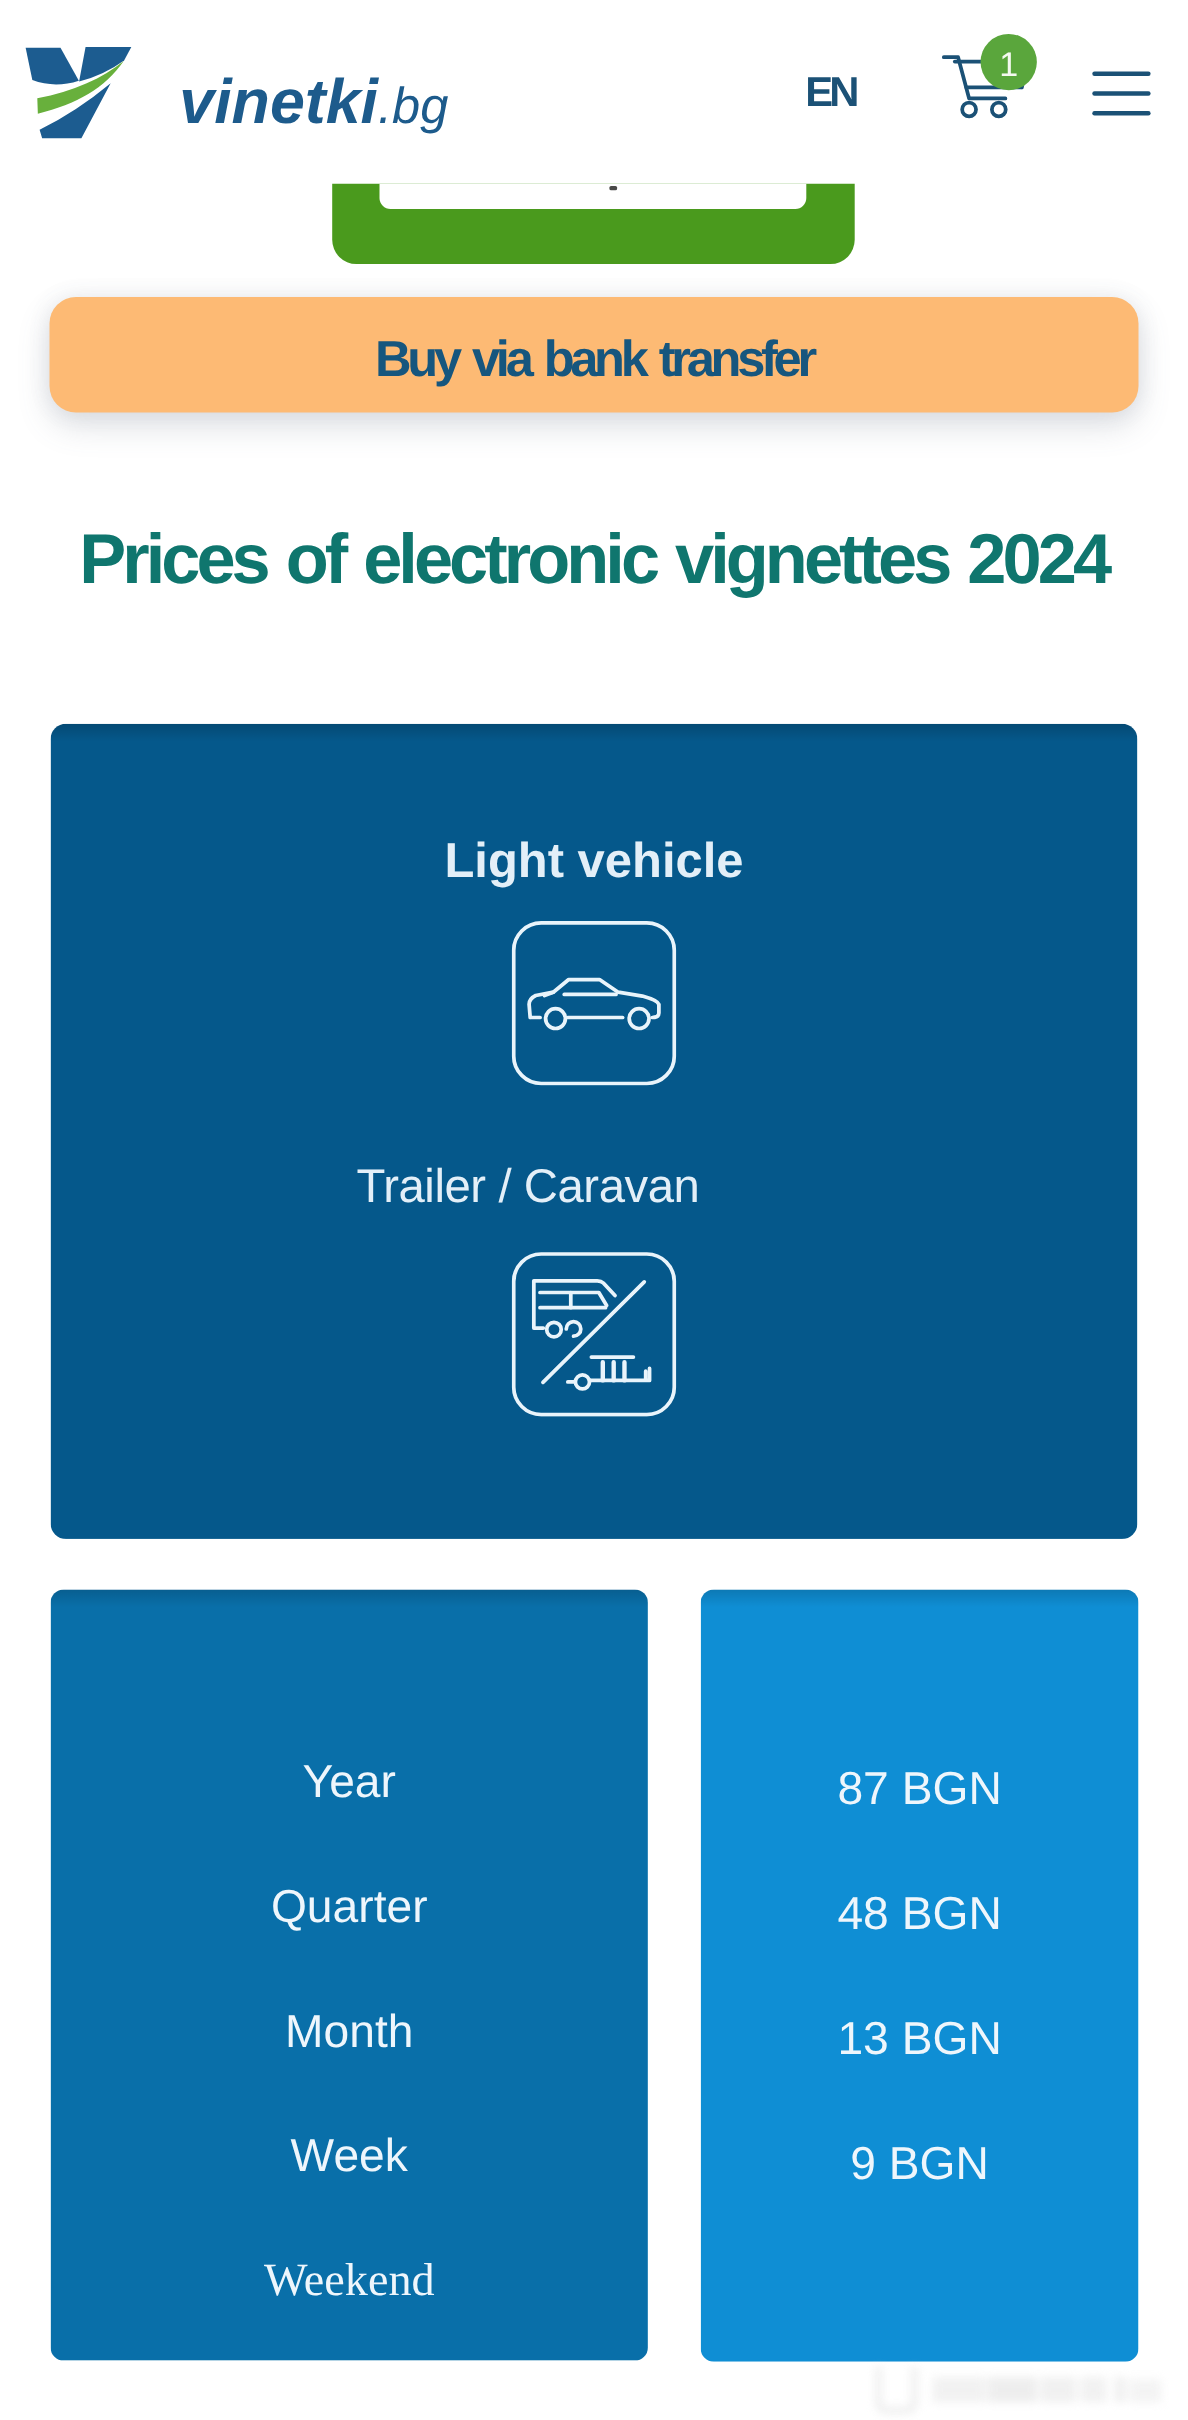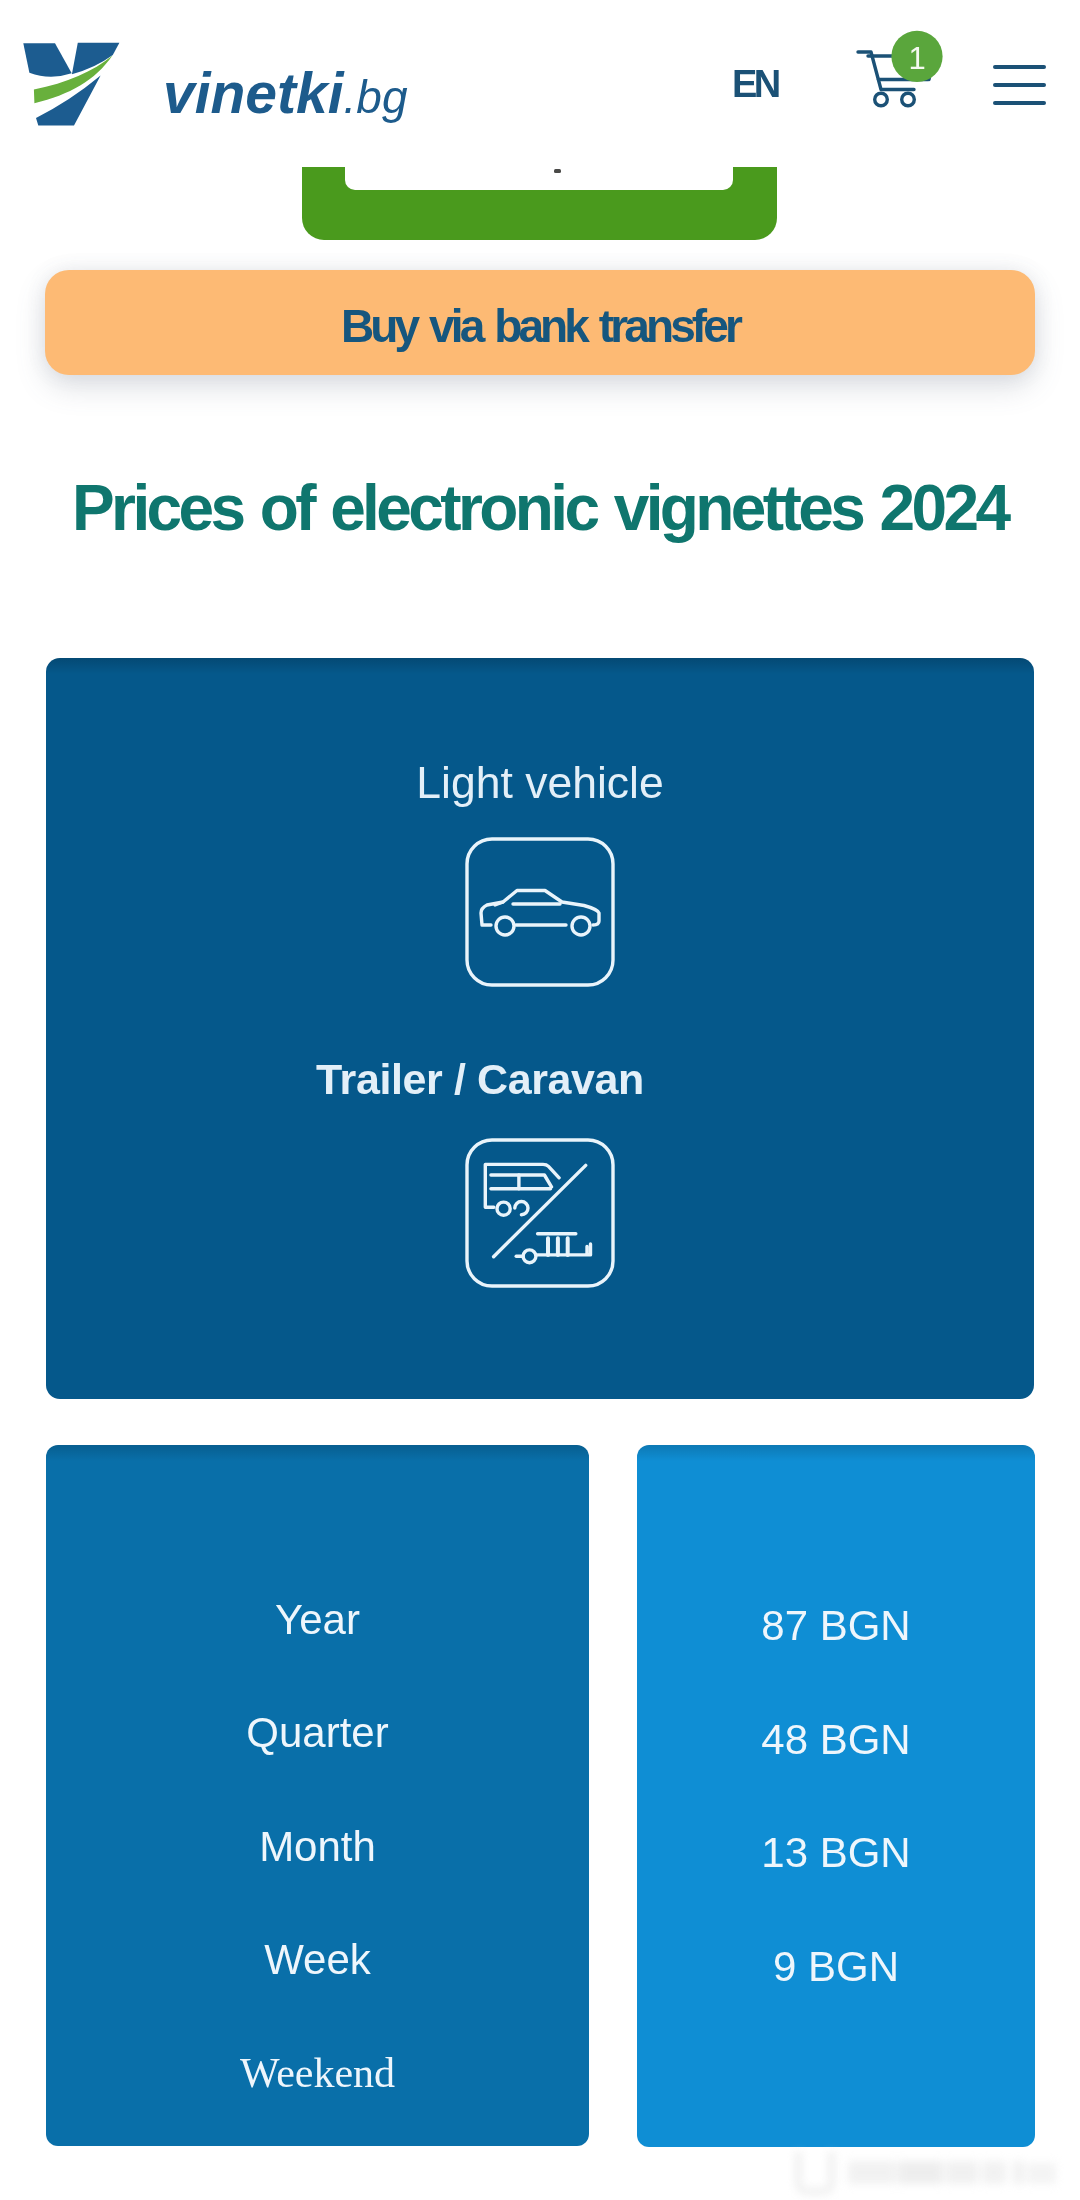--- a/index.html
+++ b/index.html
@@ -42,35 +42,35 @@
 
 <div class="abs" style="left:993px;top:64.5px;width:53px;height:4.5px;background:#1b5176;border-radius:2.5px;"></div>
 <div class="abs" style="left:993px;top:82.5px;width:53px;height:4.5px;background:#1b5176;border-radius:2.5px;"></div>
 <div class="abs" style="left:993px;top:100.5px;width:53px;height:4.5px;background:#1b5176;border-radius:2.5px;"></div>
 
 <div class="abs" style="left:45px;top:270px;width:990px;height:105px;background:#fdba74;border-radius:24px;box-shadow:0 12px 30px rgba(90,100,120,0.20),0 0 20px rgba(90,100,120,0.10);display:flex;align-items:center;justify-content:center;padding-top:7px;box-sizing:border-box;font-size:46px;font-weight:bold;letter-spacing:-3.9px;word-spacing:4px;color:#16567e;">Buy via bank transfer</div>
 
 <div class="abs" style="left:72px;top:476px;font-size:64px;line-height:64px;font-weight:bold;letter-spacing:-3.6px;word-spacing:3px;color:#0f766e;white-space:nowrap;">Prices of electronic vignettes 2024</div>
 
 <div class="abs" style="left:46px;top:658px;width:988px;height:741px;background:linear-gradient(180deg, rgba(0,0,0,0.17) 0px, rgba(0,0,0,0) 16px) #05588b;border-radius:14px;"></div>
-<div class="abs" style="left:46px;top:761px;width:988px;text-align:center;font-size:44.5px;line-height:43px;color:#e3eff8;">Light vehicle</div>
+<div class="abs" style="left:46px;top:761px;width:988px;text-align:center;font-size:44.5px;line-height:43px;color:#e3eff8;font-weight:bold;">Light vehicle</div>
 
 <div class="abs" style="left:465px;top:837px;width:150px;height:150px;">
 <svg width="150" height="150" viewBox="0 0 150 150" fill="none" stroke="#e9f4fb" stroke-width="3.4" stroke-linejoin="round" stroke-linecap="round">
   <rect x="2" y="2" width="146" height="146" rx="25"></rect>
   <path d="M17,88 L26,88 M17,88 L16,76 C16,72 18,70 22,68 L38,65 L52,53.5 L80,53.5 L97,65 L119,68.5 C128,71 133,73 134,76 L134,84 C134,87 131,88 128,88"></path>
   <path d="M38,65 L30,68"></path>
   <path d="M48,67 L95,67"></path>
   <circle cx="40" cy="89" r="9"></circle>
   <circle cx="116" cy="89" r="9"></circle>
   <path d="M51,88 L101,88"></path>
 </svg>
 </div>
 
-<div class="abs" style="left:46px;top:1058px;width:868px;text-align:center;font-size:43px;line-height:43px;letter-spacing:-0.4px;color:#e3eff8;font-weight:bold;">Trailer / Caravan</div>
+<div class="abs" style="left:46px;top:1058px;width:868px;text-align:center;font-size:43px;line-height:43px;letter-spacing:-0.4px;color:#e3eff8;">Trailer / Caravan</div>
 
 <div class="abs" style="left:465px;top:1138px;width:150px;height:150px;">
 <svg width="150" height="150" viewBox="0 0 150 150" fill="none" stroke="#e9f4fb" stroke-width="3.4" stroke-linejoin="round" stroke-linecap="round">
   <rect x="2" y="2" width="146" height="146" rx="25"></rect>
   <path d="M28.6,118.7 L120.7,27.4"></path>
   <path d="M28.9,69.3 L20.3,69.3 L20.3,26.4 L78,26.4 Q81.5,26.4 83.5,28.4 L94.1,39.8"></path>
   <path d="M25.9,37 L79.4,37 L86.5,48.8"></path>
   <path d="M25.9,50.8 L85.5,50.8"></path>
   <path d="M53.9,37 L53.9,50.8"></path>
   <circle cx="38.6" cy="70.7" r="6.6"></circle>

